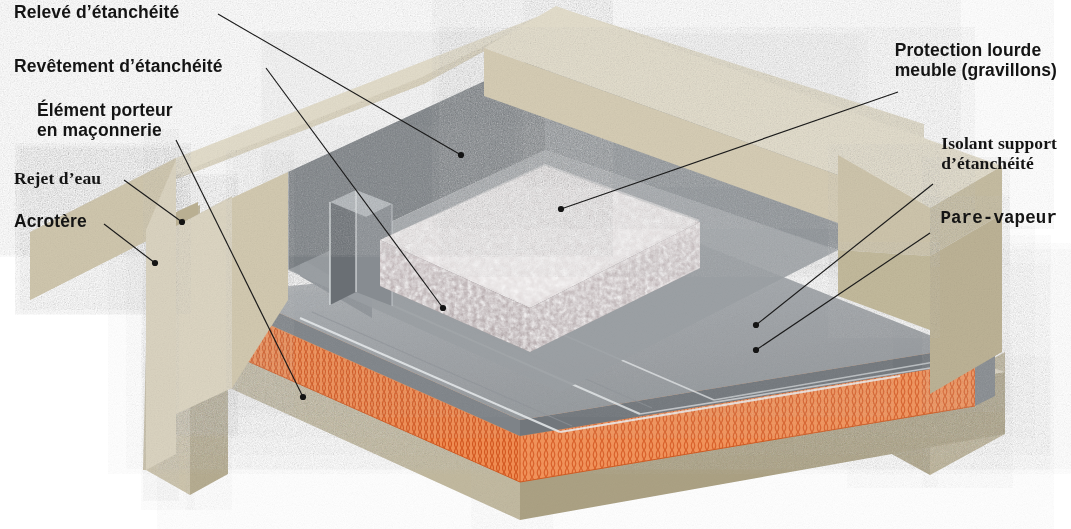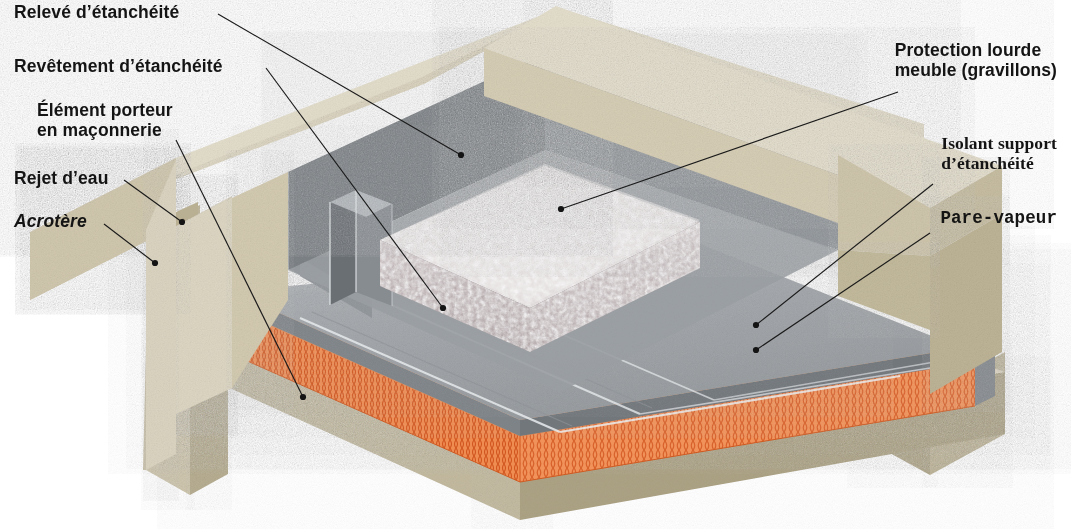--- a/index.html
+++ b/index.html
@@ -327,22 +327,22 @@
 
       <line class="leader" x1="930" y1="233" x2="756" y2="350"></line>
       <circle class="dot" cx="756" cy="350" r="3.1"></circle>
     </g>
   </svg>
 
   <div class="label left" style="left:14px;top:2px;">Relevé d’étanchéité</div>
   <div class="label left" style="left:14px;top:56px;">Revêtement d’étanchéité</div>
   <div class="label left" style="left:14px;top:100px;margin-left:23px;">Élément porteur
 en maçonnerie</div>
-  <div class="label left" style="left:14px;top:168px;">Rejet d’eau</div>
-  <div class="label left" style="left:14px;top:211px;font-style:italic;">Acrotère</div>
+  <div class="label left" style="left:14px;top:168px;font-family:Liberation Serif, serif;">Rejet d’eau</div>
+  <div class="label left" style="left:14px;top:211px;">Acrotère</div>
 
   <div class="label right" style="right:14px;top:40px;">Protection lourde
 meuble (gravillons)</div>
   <div class="label right" style="right:14px;top:133px;font-family:Liberation Serif, serif;">Isolant support
 d’étanchéité</div>
   <div class="label right" style="right:14px;top:208px;font-family:Liberation Mono, monospace;">Pare-vapeur</div>
 
 </div>
 
 </body></html>

